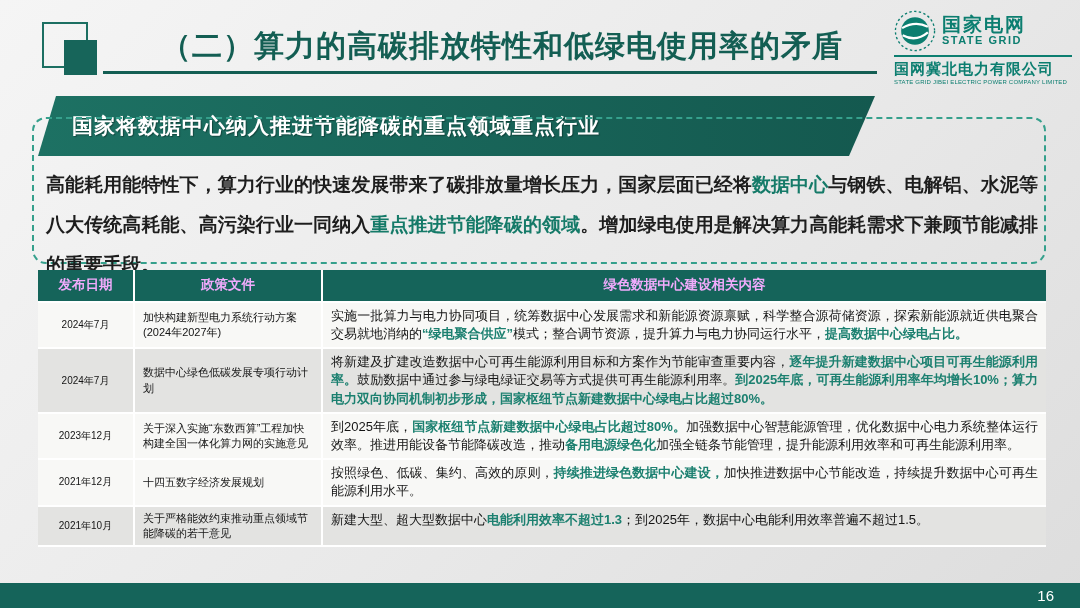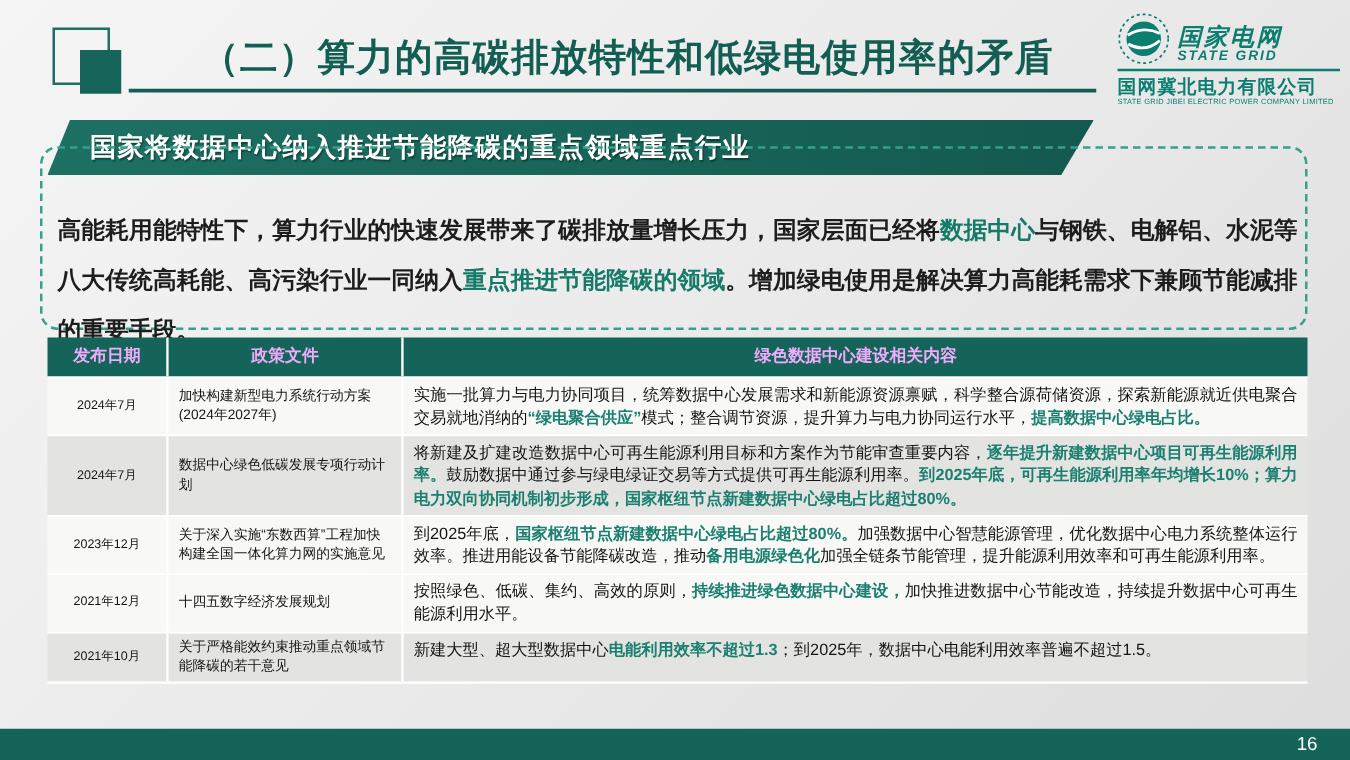--- a/index.html
+++ b/index.html
@@ -7,31 +7,31 @@
     position:relative;width:1080px;height:608px;overflow:hidden;
     background:linear-gradient(135deg,#f5f5f5 0%,#e9e9e9 55%,#dddddd 100%);
     font-family:"Liberation Sans","DejaVu Sans",sans-serif;
   }
   
   .deco-outline{position:absolute;left:42px;top:22px;width:42px;height:42px;border:2px solid #1c6f62;background:transparent;}
   .deco-fill{position:absolute;left:64px;top:40px;width:33px;height:35px;background:#17655a;}
   .page-title{position:absolute;left:118px;top:26px;width:760px;font-size:30px;font-weight:bold;color:#135e53;letter-spacing:1px;white-space:nowrap;margin-left:43px;}
   .title-underline{position:absolute;left:103px;top:71px;width:774px;height:3px;background:#135e53;}
   .logo{position:absolute;right:8px;top:10px;width:178px;}
-  .logo-top{display:flex;align-items:flex-end;gap:6px;font-style:italic;}
+  .logo-top{display:flex;align-items:center;gap:6px;}
   .logo-emblem{flex:0 0 auto;width:42px;height:42px;}
   .logo-brand{display:flex;flex-direction:column;line-height:1.05;}
   .logo-brand-cn{font-size:19px;font-weight:bold;color:#0c7e70;letter-spacing:2px;}
   .logo-brand-en{font-size:11px;font-weight:bold;color:#0c7e70;letter-spacing:1.5px;}
   .logo-rule{height:2px;background:#0c7e70;margin:3px 0 3px 0;}
   .logo-company-cn{font-size:15px;font-weight:bold;color:#0c7e70;letter-spacing:1px;white-space:nowrap;}
   .logo-company-en{font-size:6px;color:#0c7e70;letter-spacing:0.2px;white-space:nowrap;}
   
   .banner{
-    position:absolute;left:38px;top:96px;width:837px;height:44px;
+    position:absolute;left:38px;top:96px;width:837px;height:60px;
     background:linear-gradient(90deg,#1d7163,#14594f);
     clip-path:polygon(18px 0, 100% 0, calc(100% - 26px) 100%, 0 100%);
     display:flex;align-items:center;
   }
   .banner span{color:#ffffff;font-size:21px;font-weight:bold;letter-spacing:1px;padding-left:34px;white-space:nowrap;
     text-shadow:1px 1px 1px rgba(0,0,0,.35);}
   
   .intro-box{position:absolute;left:32px;top:117px;width:1010px;height:143px;
     border:2px dashed #35a08c;border-radius:14px;}
   .intro-text{position:absolute;left:46px;top:146px;width:992px;

